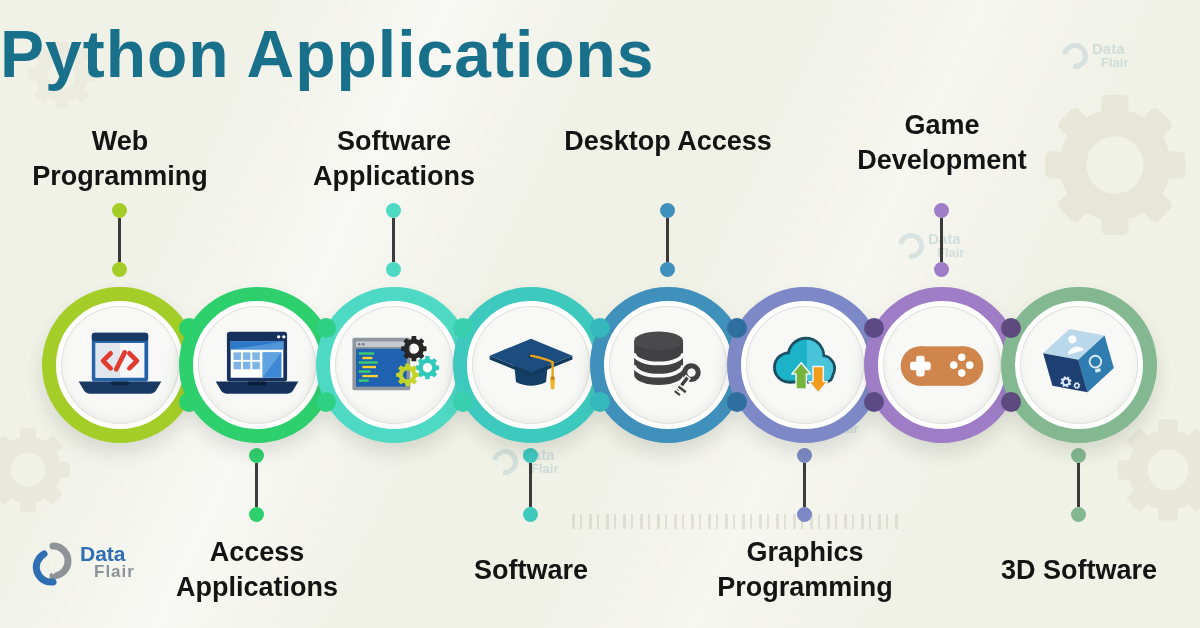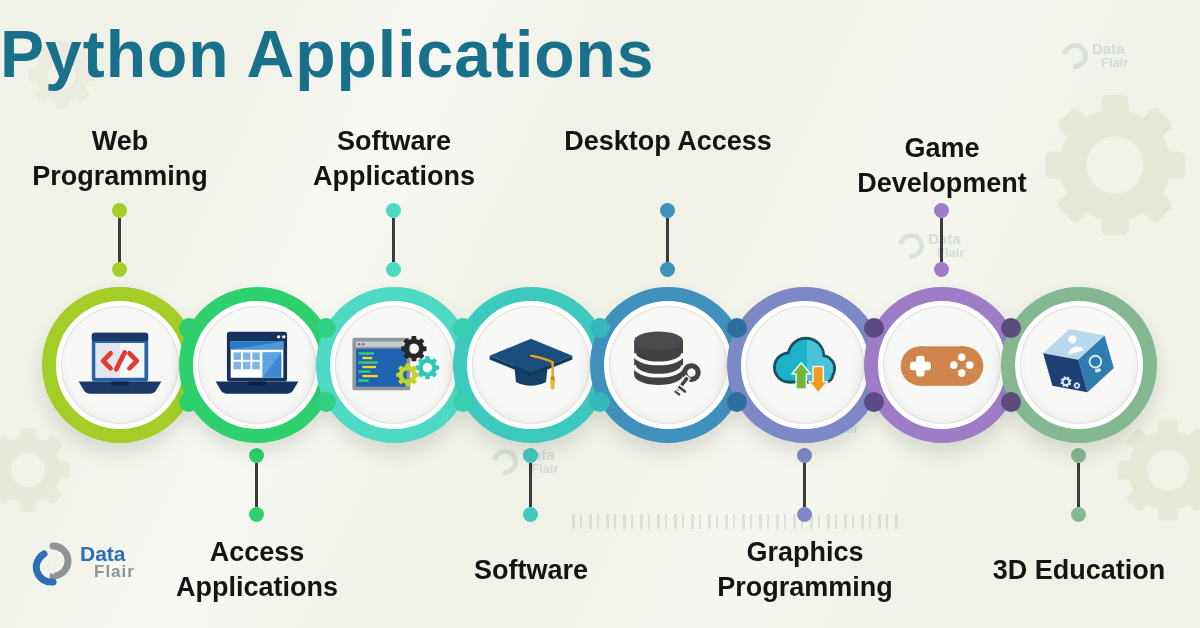--- a/index.html
+++ b/index.html
@@ -308,21 +308,21 @@
           <rect x="28" y="42" width="50" height="15" rx="6"></rect>
         </g>
         <polygon points="46,38 56,50 51.5,50 51.5,66 40.5,66 40.5,50 36,50" fill="#76b43a" stroke="#eef4f6" stroke-width="1.6" stroke-linejoin="round"></polygon>
         <polygon points="64,70 54,58 58.5,58 58.5,42 69.5,42 69.5,58 74,58" fill="#f29b1d" stroke="#eef4f6" stroke-width="1.6" stroke-linejoin="round"></polygon>
       </svg>
     </div>
   </div>
 </div>
 
 <div>
-  <div class="label" style="left:827px; top:131px">Game Development</div>
+  <div class="label" style="left:827px; top:108px">Game Development</div>
   <div class="connector" style="left:934px; top:203px">
     <span class="dot" style="background: rgb(158, 125, 198);"></span>
     <span class="cline"></span>
     <span class="dot" style="background: rgb(158, 125, 198);"></span>
   </div>
   <div class="ring" style="left: 864px; top: 287px; border-color: rgb(158, 125, 198);">
     <div class="inner">
       <svg class="icn" viewBox="0 0 100 62">
         <rect x="26" y="11" width="48" height="42" fill="#d0854c"></rect>
         <circle cx="27" cy="32" r="21" fill="#d0854c"></circle>
@@ -334,21 +334,21 @@
           <circle cx="62.5" cy="31" r="4"></circle>
           <circle cx="79.5" cy="31" r="4"></circle>
           <circle cx="71" cy="39.5" r="4"></circle>
         </g>
       </svg>
     </div>
   </div>
 </div>
 
 <div>
-  <div class="label" style="left:964px; top:553px">3D Education</div>
+  <div class="label" style="left:964px; top:553px">3D Software</div>
   <div class="connector" style="left:1071px; top:448px">
     <span class="dot" style="background: rgb(131, 184, 145);"></span>
     <span class="cline"></span>
     <span class="dot" style="background: rgb(131, 184, 145);"></span>
   </div>
   <div class="ring" style="left: 1001px; top: 287px; border-color: rgb(131, 184, 145);">
     <div class="inner">
       <svg class="icn" viewBox="0 0 100 92">
         <g transform="rotate(-16 50 43)">
           <polygon points="50,6 84,23 50,40 16,23" fill="#b9d8ec"></polygon>

